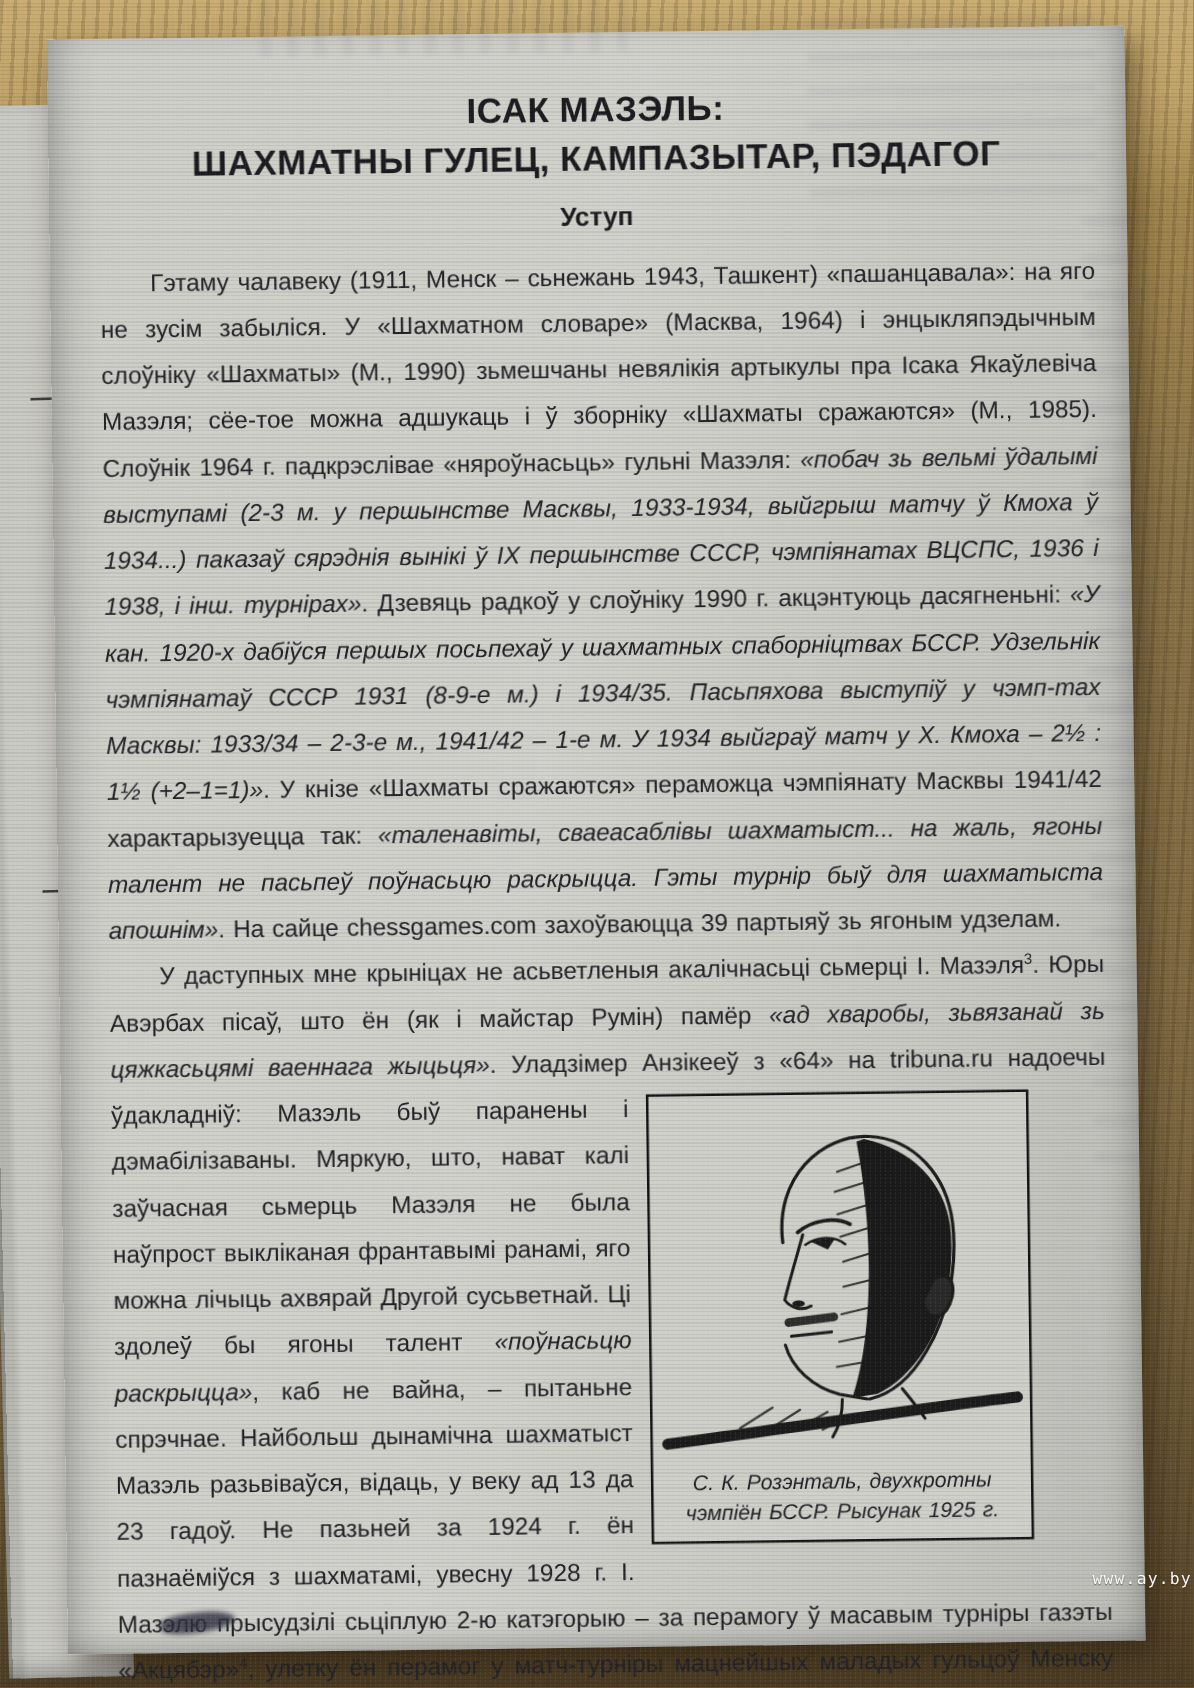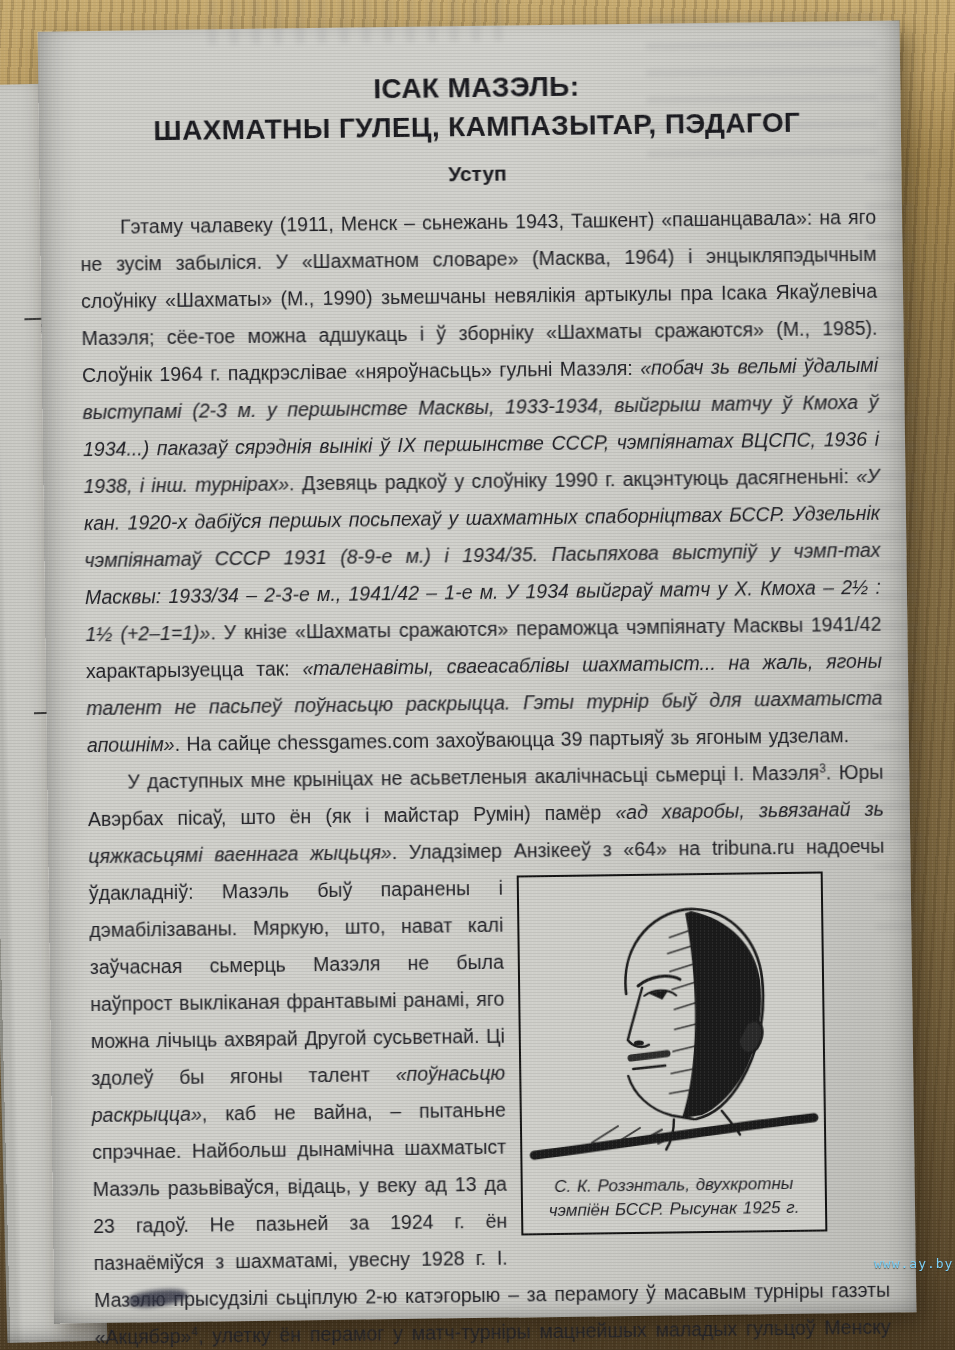--- a/index.html
+++ b/index.html
@@ -57,21 +57,21 @@
     background:#cfcfca;box-sizing:content-box;text-indent:0;}
   .figure svg{display:block;}
   .caption{display:block;text-align:center;font-style:italic;font-size:17px;line-height:24px;
     padding:2px 6px 10px 6px;color:#1f1f24;}
   .caption span{display:block;}
 
   .corner-shadow{position:absolute;left:128px;top:1290px;width:60px;height:16px;background:#2e3040;
     border-radius:40% 60% 50% 50%;transform:rotate(-8deg);filter:blur(2px);opacity:.8;}
 
   .watermark{position:absolute;left:874px;top:1256px;font-family:"DejaVu Sans Mono",monospace;
-    font-size:13px;letter-spacing:1px;color:#7dd3fc;text-shadow:0 1px 1px rgba(40,30,10,.6);}
+    font-size:13px;letter-spacing:1px;color:#ffffff;text-shadow:0 1px 1px rgba(40,30,10,.6);}
 
   .grain{position:absolute;inset:0;pointer-events:none;opacity:.06;
     background:repeating-linear-gradient(0deg,#000 0 1px,rgba(0,0,0,0) 1px 3px),
                repeating-linear-gradient(90deg,#fff 0 1px,rgba(0,0,0,0) 1px 4px);}
 </style>
 </head>
 <body>
 
 <div class="scene">
   <div class="wood"></div>

